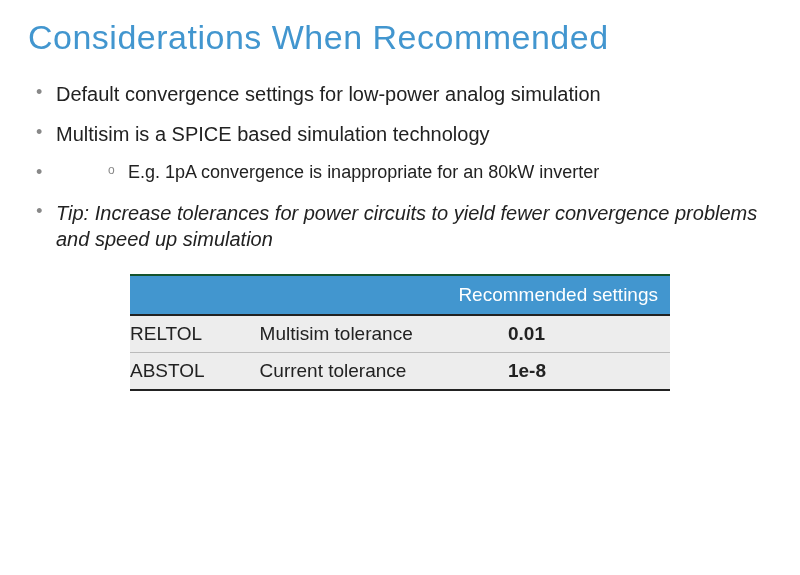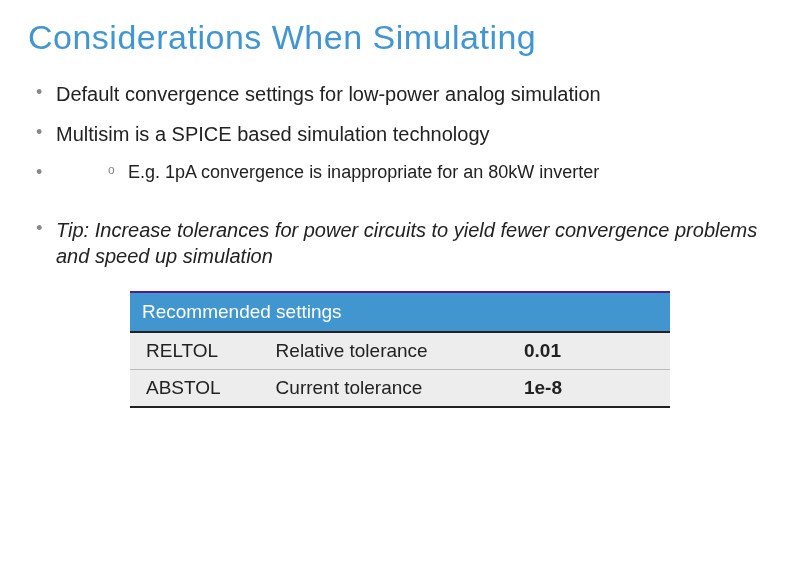--- a/index.html
+++ b/index.html
@@ -55,61 +55,61 @@
     ul.sub > li::before {
       content: "o";
       position: absolute;
       left: 0;
       top: 2px;
       color: #888;
       font-size: 12px;
     }
     li.tip {
       font-style: italic;
-      margin-top: 33px;
+      margin-top: 16px;
     }
     .table-wrap {
       margin: 22px auto 0 auto;
       width: 540px;
     }
     table {
       width: 100%;
       border-collapse: collapse;
       font-size: 19px;
       font-weight: 300;
     }
     thead th {
       background: #4296CF;
       color: #fff;
-      text-align: left;
+      text-align: right;
       font-weight: 300;
       padding: 8px 12px;
-      border-top: 2px solid #4c1d95;
+      border-top: 2px solid #14532d;
     }
     tbody tr {
       background: #ededed;
     }
     tbody tr:nth-child(1) td {
       border-top: 2px solid #222;
     }
     tbody tr td {
-      padding: 7px 16px;
+      padding: 7px 0;
       border-bottom: 1px solid #bbb;
     }
     tbody tr:last-child td {
       border-bottom: 2px solid #222;
     }
     .col1 { width: 24%; }
     .col2 { width: 46%; }
     .col3 { width: 30%; font-weight: bold; }
   </style>
 </head>
 <body>
 
-<h1 class="title">Considerations When Simulating</h1>
+<h1 class="title">Considerations When Recommended</h1>
 
 <ul class="bullets">
   <li>Default convergence settings for low-power analog simulation</li>
   <li>Multisim is a SPICE based simulation technology</li>
   <li>
     <ul class="sub">
       <li>E.g. 1pA convergence is inappropriate for an 80kW inverter</li>
     </ul>
   </li>
   <li class="tip">Tip: Increase tolerances for power circuits to yield fewer convergence problems and speed up simulation</li>
@@ -118,21 +118,21 @@
 <div class="table-wrap">
   <table>
     <thead>
       <tr>
         <th colspan="3">Recommended settings</th>
       </tr>
     </thead>
     <tbody>
       <tr>
         <td class="col1">RELTOL</td>
-        <td class="col2">Relative tolerance</td>
+        <td class="col2">Multisim tolerance</td>
         <td class="col3">0.01</td>
       </tr>
       <tr>
         <td class="col1">ABSTOL</td>
         <td class="col2">Current tolerance</td>
         <td class="col3">1e-8</td>
       </tr>
     </tbody>
   </table>
 </div>

